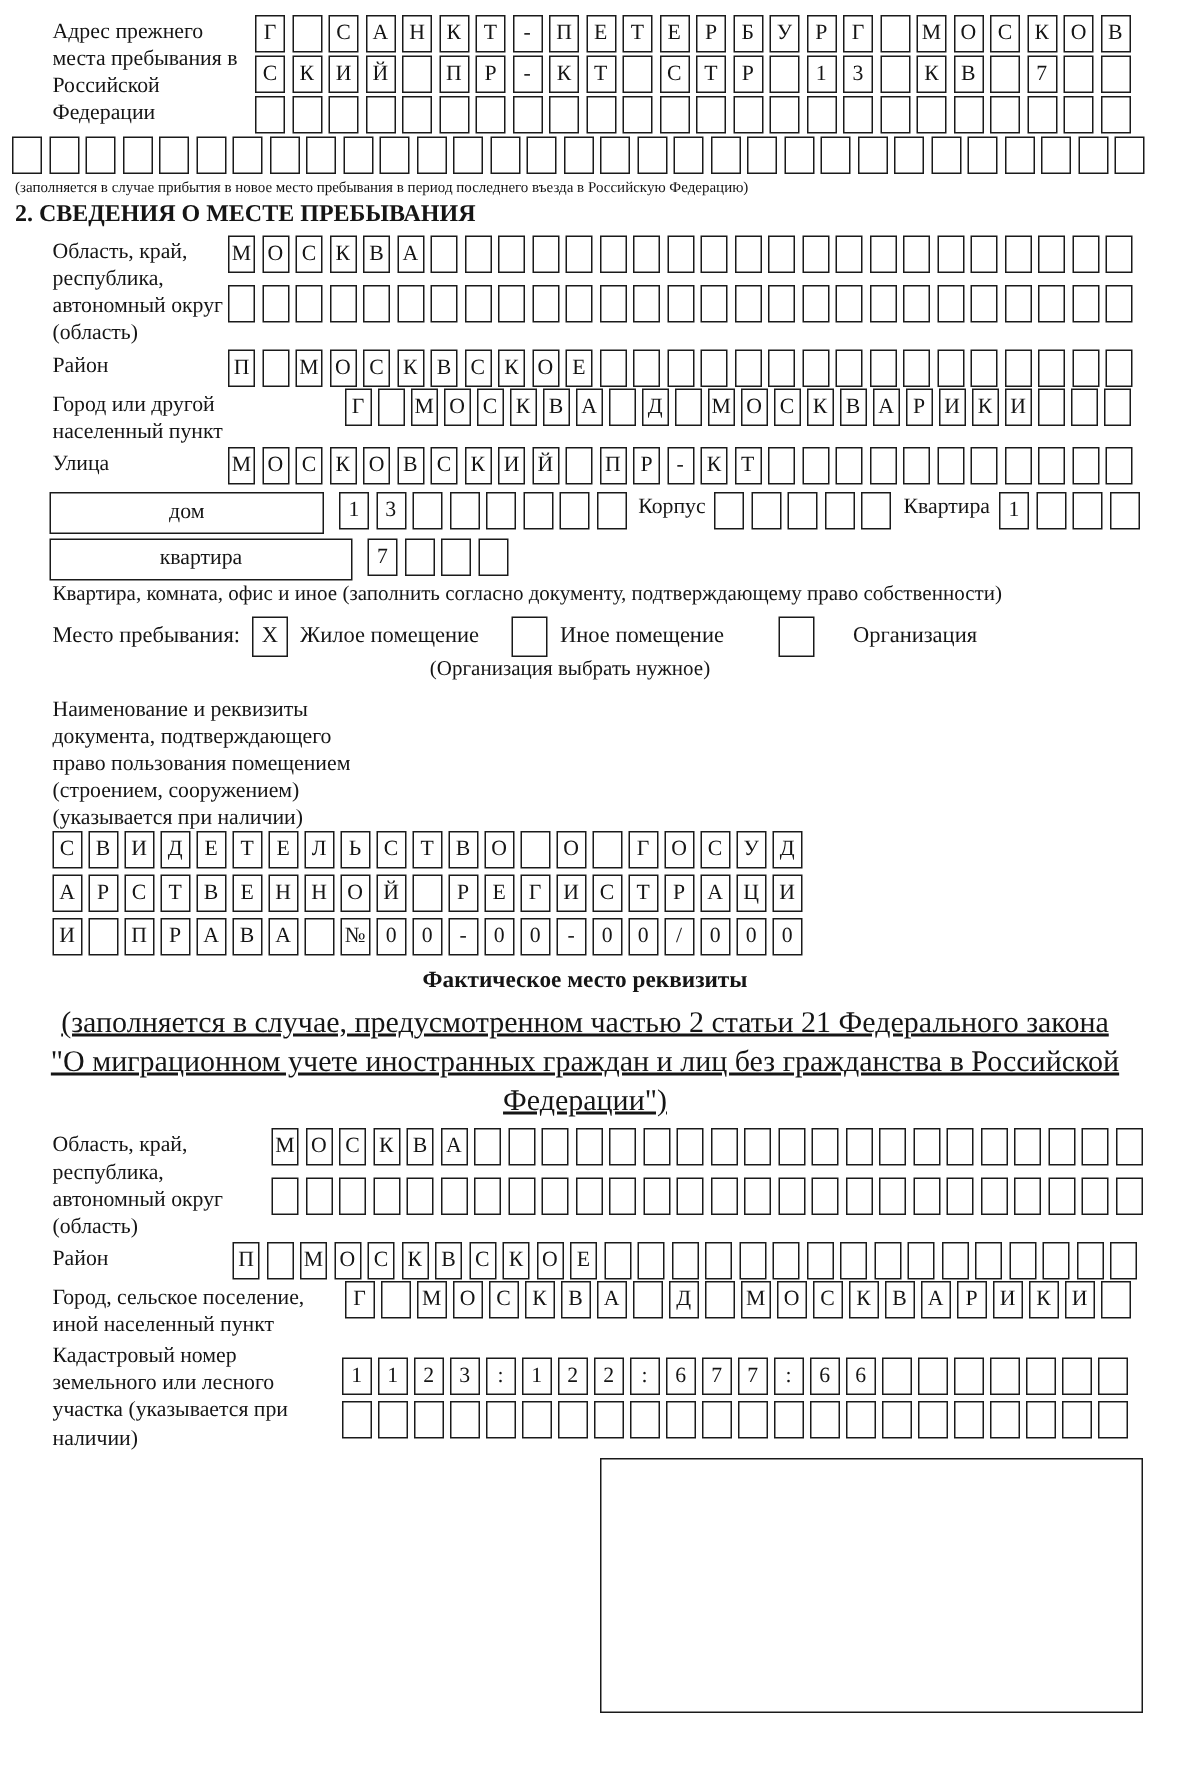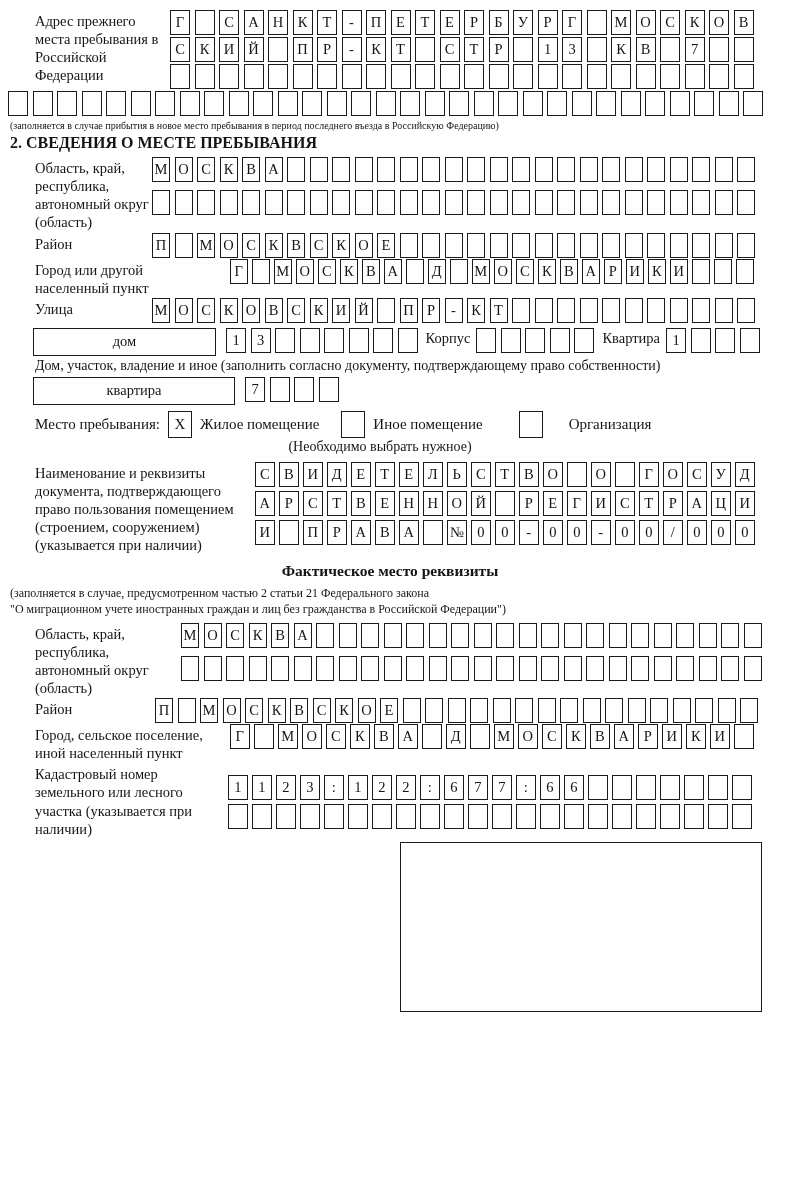--- a/index.html
+++ b/index.html
@@ -14,37 +14,37 @@
   .w220{width:220px;padding-right:10px;}
   .gridcol{display:flex;flex-direction:column;}
   .cells{display:flex;gap:4.5px;}
   .cell{flex:none;width:20px;height:25px;border:1.7px solid #1a1a1a;box-sizing:border-box;
         display:flex;align-items:center;justify-content:center;font-size:14.5px;background:#fff;}
   .c-mid .cell{width:18px;}
   .c-g24 .cell{width:17.5px;}
   .c-doc .cell{width:19.5px;}
   .mb2{margin-bottom:2px;} .mb8{margin-bottom:8px;} .mt1{margin-top:1px;}
   .mt3{margin-top:3px;} .mt5{margin-top:5px;} .mt6{margin-top:6px;}
-  .mt7{margin-top:7px;} .mt8{margin-top:8px;}
+  .mt7{margin-top:7px;flex-direction:column;} .mt8{margin-top:8px;}
   .fullrow{margin-left:-27px;margin-top:2px;}
   .note{font-size:10px;text-align:left;margin-top:4px;width:780px;margin-left:-25px;}
   .sec-title{font-size:16px;font-weight:bold;width:760px;margin-left:-25px;
              margin-top:3px;margin-bottom:5px;}
   .inline-lbl{font-size:14.5px;padding:2px 6px 0 8px;flex:none;}
   .widebox{flex:none;height:28px;border:1.9px solid #1a1a1a;box-sizing:border-box;display:flex;
            align-items:center;justify-content:center;font-size:14.5px;}
   .dom-box{width:183px;margin-left:-2px;margin-right:10px;}
   .kv-box{width:202px;margin-left:-2px;margin-right:10px;}
   .cap{font-size:14px;margin-top:2px;}
   .mesto{display:flex;align-items:center;margin-top:6px;font-size:15px;}
   .cb{margin:0 8px;}
   .cb .cell{width:24px;height:27px;border-width:1.9px;font-size:15px;}
   .mesto-note{font-size:14px;text-align:center;width:740px;margin-left:-25px;margin-top:1px;}
   .center-b{font-size:15.5px;font-weight:bold;text-align:center;width:760px;margin-left:-25px;}
-  .fact-note{font-size:12px;text-align:left;width:760px;margin-left:-25px;line-height:1.3;}
+  .fact-note{font-size:20px;text-align:center;width:760px;margin-left:-25px;line-height:1.3;text-decoration:underline;}
   .stamp-box{width:362px;height:170px;border:1.9px solid #1a1a1a;box-sizing:border-box;
              margin-left:365px;margin-top:4px;background:#fff;}
   .stamp-cap{width:392px;margin-left:330px;margin-top:6px;font-size:14.5px;line-height:1.3;
              text-align:center;}
   .kad-col{margin-top:12px;}
 </style>
 </head>
 <body>
 
 <div class="page">
@@ -351,48 +351,48 @@
         <span class="cell"></span>
       </div>
     <div class="inline-lbl">Квартира</div>
     <div class="cells">
         <span class="cell">1</span>
         <span class="cell"></span>
         <span class="cell"></span>
         <span class="cell"></span>
       </div>
   </div>
-  <div class="cap">Дом, участок, владение и иное (заполнить согласно документу, подтверждающему право собственности)</div>
 
   <div class="frow mt3">
     <div class="widebox kv-box">квартира</div>
     <div class="cells">
         <span class="cell">7</span>
         <span class="cell"></span>
         <span class="cell"></span>
         <span class="cell"></span>
       </div>
   </div>
+  <div class="cap">Квартира, комната, офис и иное (заполнить согласно документу, подтверждающему право собственности)</div>
 
   <div class="mesto">
     <span>Место пребывания:</span>
     <span class="cells cb">
         <span class="cell">X</span>
       </span>
     <span>Жилое помещение</span>
     <span class="cells cb" style="margin-left:22px;">
         <span class="cell"></span>
       </span>
     <span>Иное помещение</span>
     <span class="cells cb" style="margin-left:36px;">
         <span class="cell"></span>
       </span>
     <span style="margin-left:18px;">Организация</span>
   </div>
-  <div class="mesto-note">(Необходимо выбрать нужное)</div>
+  <div class="mesto-note">(Организация выбрать нужное)</div>
 
   <div class="frow mt7">
     <div class="flabel w220">Наименование и реквизиты документа, подтверждающего право пользования помещением (строением, сооружением) (указывается при наличии)</div>
     <div class="gridcol">
       <div class="cells c-doc" style="margin-bottom:4px;">
           <span class="cell">С</span>
           <span class="cell">В</span>
           <span class="cell">И</span>
           <span class="cell">Д</span>
           <span class="cell">Е</span>

